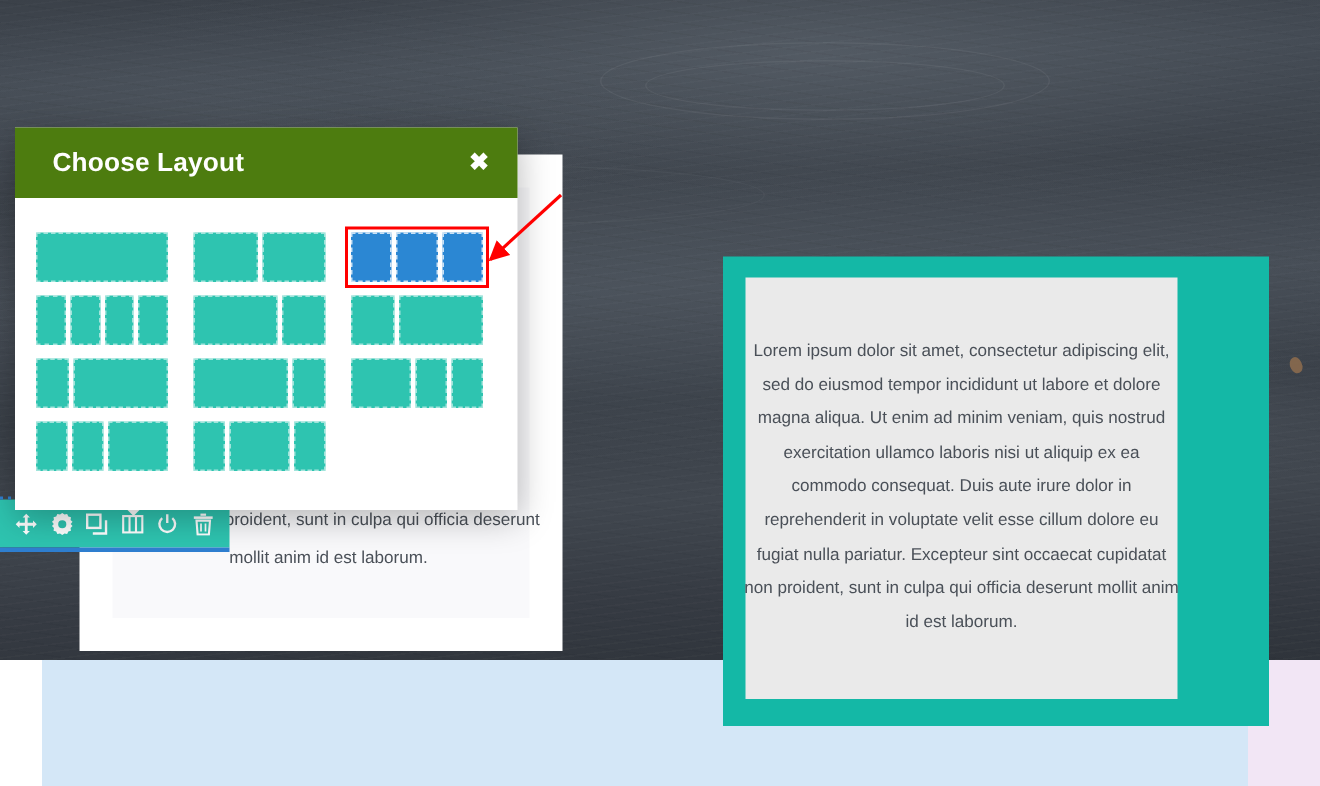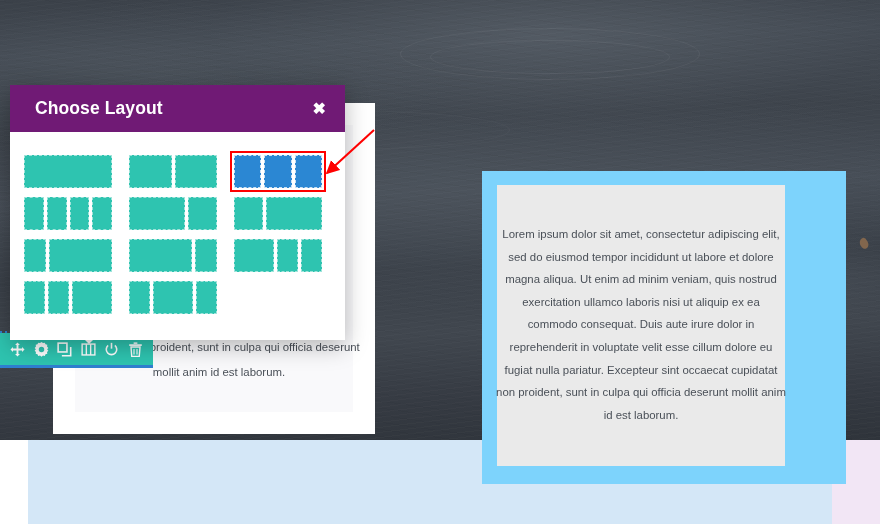--- a/index.html
+++ b/index.html
@@ -100,21 +100,21 @@
     line-height: 25px;
     color: #4a5058;
     text-align: center;
   }
 
   
   .panel-right {
     position: absolute;
     left: 482px; top: 171px;
     width: 364px; height: 313px;
-    background: #7dd3fc;
+    background: #14b8a6;
   }
   .panel-right .text-block {
     position: absolute;
     left: 15px; top: 14px;
     width: 288px; height: 281px;
     background: #eaeaea;
   }
   .panel-right .text-body {
     position: absolute;
     left: 14px; top: 52px;
@@ -172,21 +172,21 @@
   .modal {
     position: absolute;
     left: 10px; top: 85px;
     width: 335px;
     background: #ffffff;
     box-shadow: 0 6px 22px rgba(0,0,0,0.28);
     z-index: 60;
   }
   .modal-header {
     height: 47px;
-    background: #701a75;
+    background: #4d7c0f;
     display: flex;
     align-items: center;
     justify-content: space-between;
     padding: 0 19px 0 25px;
   }
   .modal-title {
     color: #ffffff;
     font-size: 17.5px;
     font-weight: bold;
     letter-spacing: .1px;

